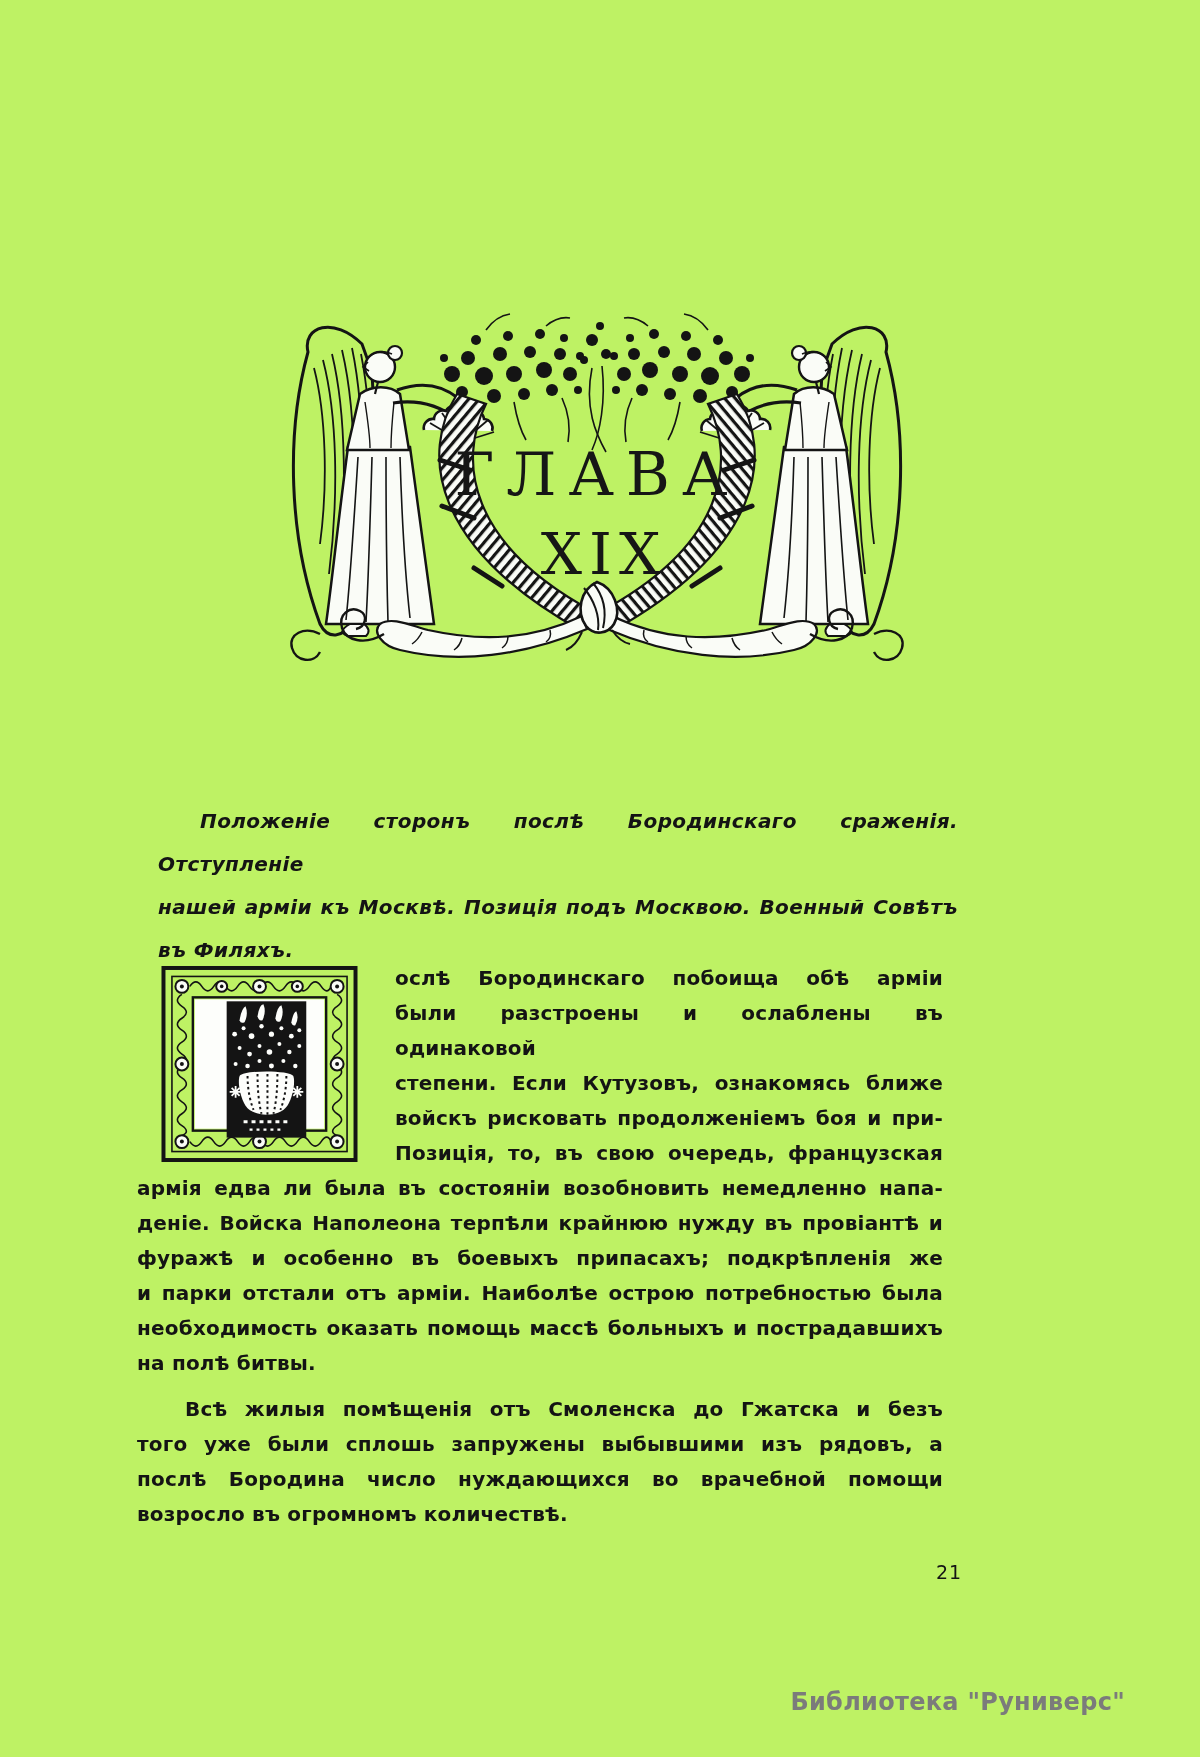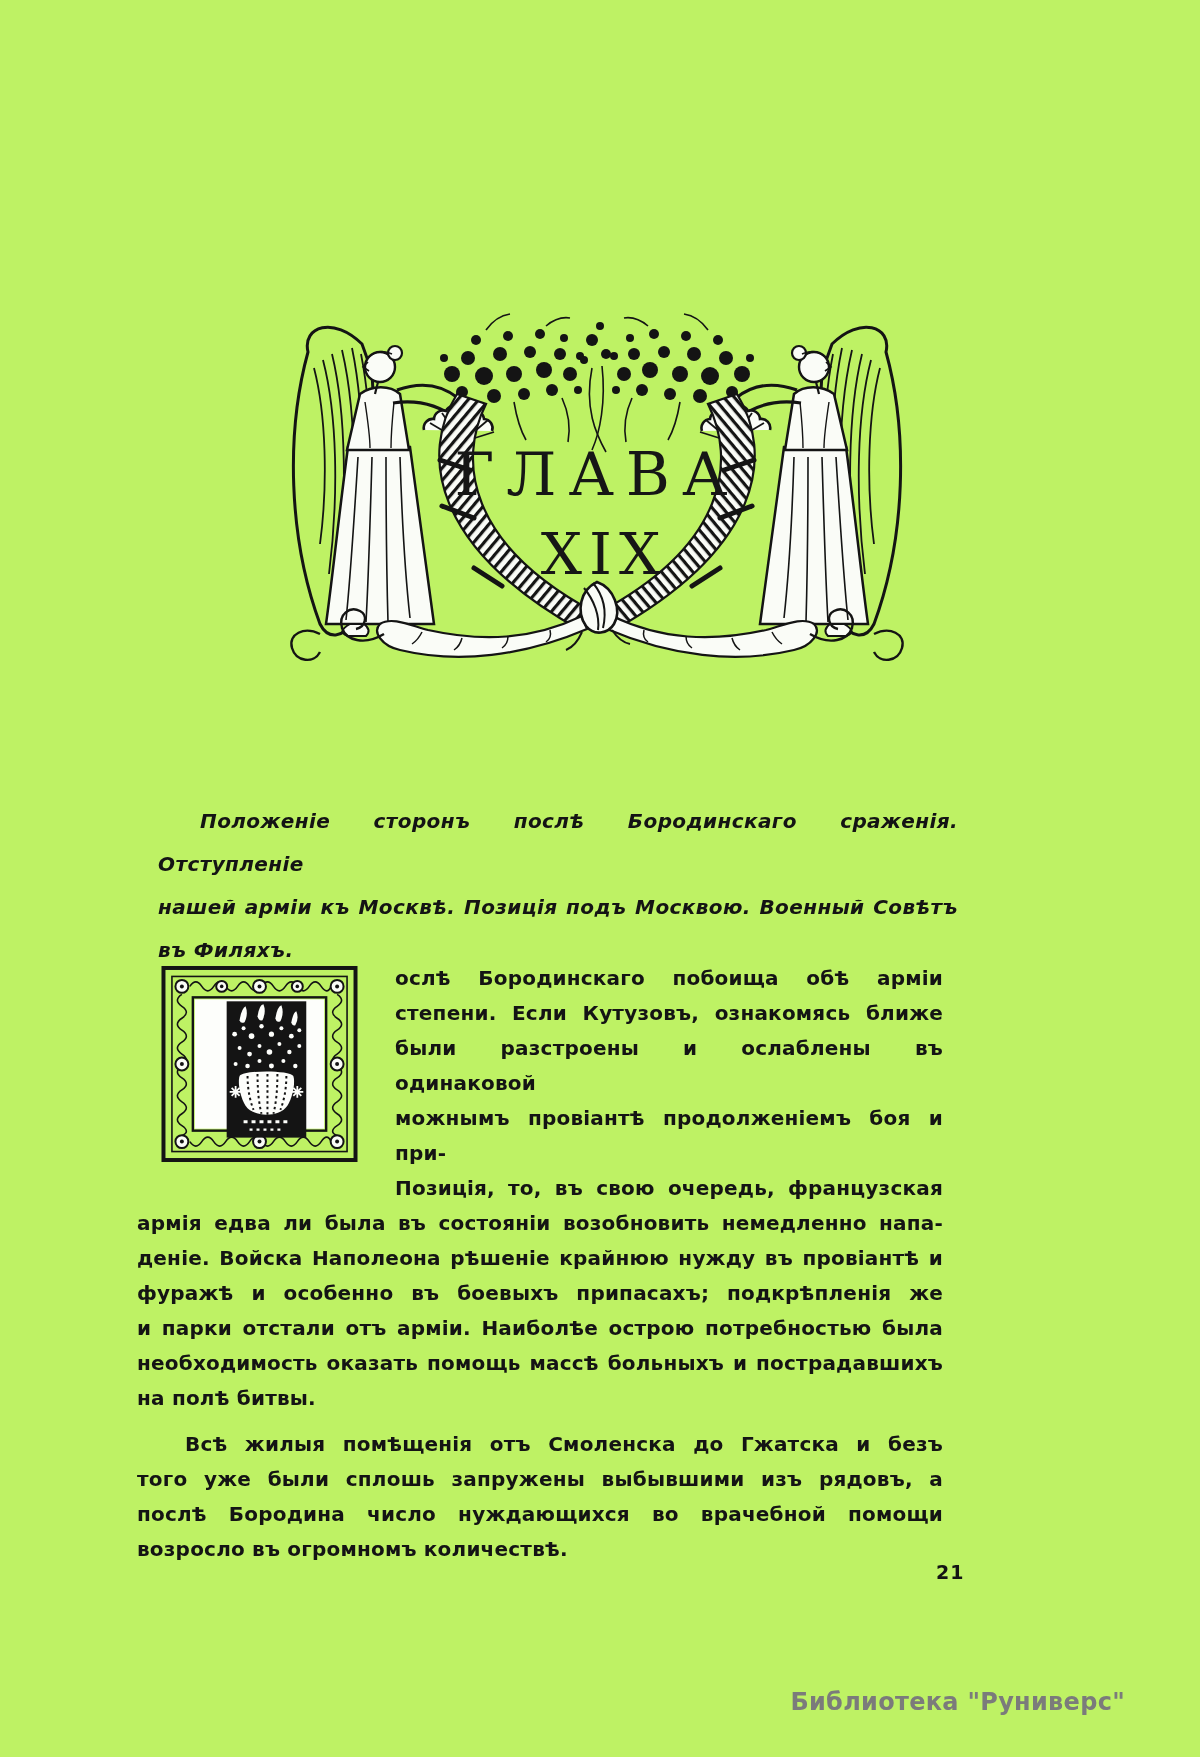--- a/index.html
+++ b/index.html
@@ -31,21 +31,21 @@
   }
   .b-narrow { margin-left:258px; }
   .dropcap { position:absolute; left:23px; top:9px; width:199px; height:200px; }
   .para2 { margin-top:11px; }
   .p-first { text-indent:48px; }
 
   .visually-hidden { position:absolute; width:1px; height:1px; overflow:hidden; clip:rect(0 0 0 0); white-space:nowrap; }
 
   .pageno {
     position:absolute; left:936px; top:1561px;
-    font-size:19px; font-weight:bold; letter-spacing:1px;text-align:center;
+    font-size:19px; font-weight:normal; letter-spacing:1px;text-align:center;
   }
   .watermark {
     position:absolute; right:119px; top:1688px;
     font-size:24px; font-weight:bold; color:#7b7b7b; letter-spacing:0.3px;
   }
 </style>
 </head>
 <body>
 
 <div class="page">
@@ -264,27 +264,27 @@
           <path d="M 90,166 L 124,166"></path>
         </g>
         <g stroke="#fdfefb" stroke-width="1.8">
           <path d="M 70,128 h 12 M 76,122 v 12 M 72,124 l 8,8 M 80,124 l -8,8"></path>
           <path d="M 132,128 h 12 M 138,122 v 12 M 134,124 l 8,8 M 142,124 l -8,8"></path>
         </g>
       </svg>
     </div>
 
     <div class="jline b-narrow">ослѣ Бородинскаго побоища обѣ арміи</div>
+    <div class="jline b-narrow">были разстроены и ослаблены въ одинаковой</div>
     <div class="jline b-narrow">степени. Если Кутузовъ, ознакомясь ближе</div>
-    <div class="jline b-narrow">были разстроены и ослаблены въ одинаковой</div>
-    <div class="jline b-narrow">можнымъ провіантѣ продолженіемъ боя и при-</div>
+    <div class="jline b-narrow">войскъ рисковать продолженіемъ боя и при-</div>
     <div class="jline b-narrow">Позиція, то, въ свою очередь, французская</div>
 
     <div class="jline">армія едва ли была въ состояніи возобновить немедленно напа-</div>
-    <div class="jline">деніе. Войска Наполеона рѣшеніе крайнюю нужду въ провіантѣ и</div>
+    <div class="jline">деніе. Войска Наполеона терпѣли крайнюю нужду въ провіантѣ и</div>
     <div class="jline">фуражѣ и особенно въ боевыхъ припасахъ; подкрѣпленія же</div>
     <div class="jline">и парки отстали отъ арміи. Наиболѣе острою потребностью была</div>
     <div class="jline">необходимость оказать помощь массѣ больныхъ и пострадавшихъ</div>
     <div class="lastline">на полѣ битвы.</div>
 
     <div class="para2">
       <div class="jline p-first">Всѣ жилыя помѣщенія отъ Смоленска до Гжатска и безъ</div>
       <div class="jline">того уже были сплошь запружены выбывшими изъ рядовъ, а</div>
       <div class="jline">послѣ Бородина число нуждающихся во врачебной помощи</div>
       <div class="lastline">возросло въ огромномъ количествѣ.</div>

